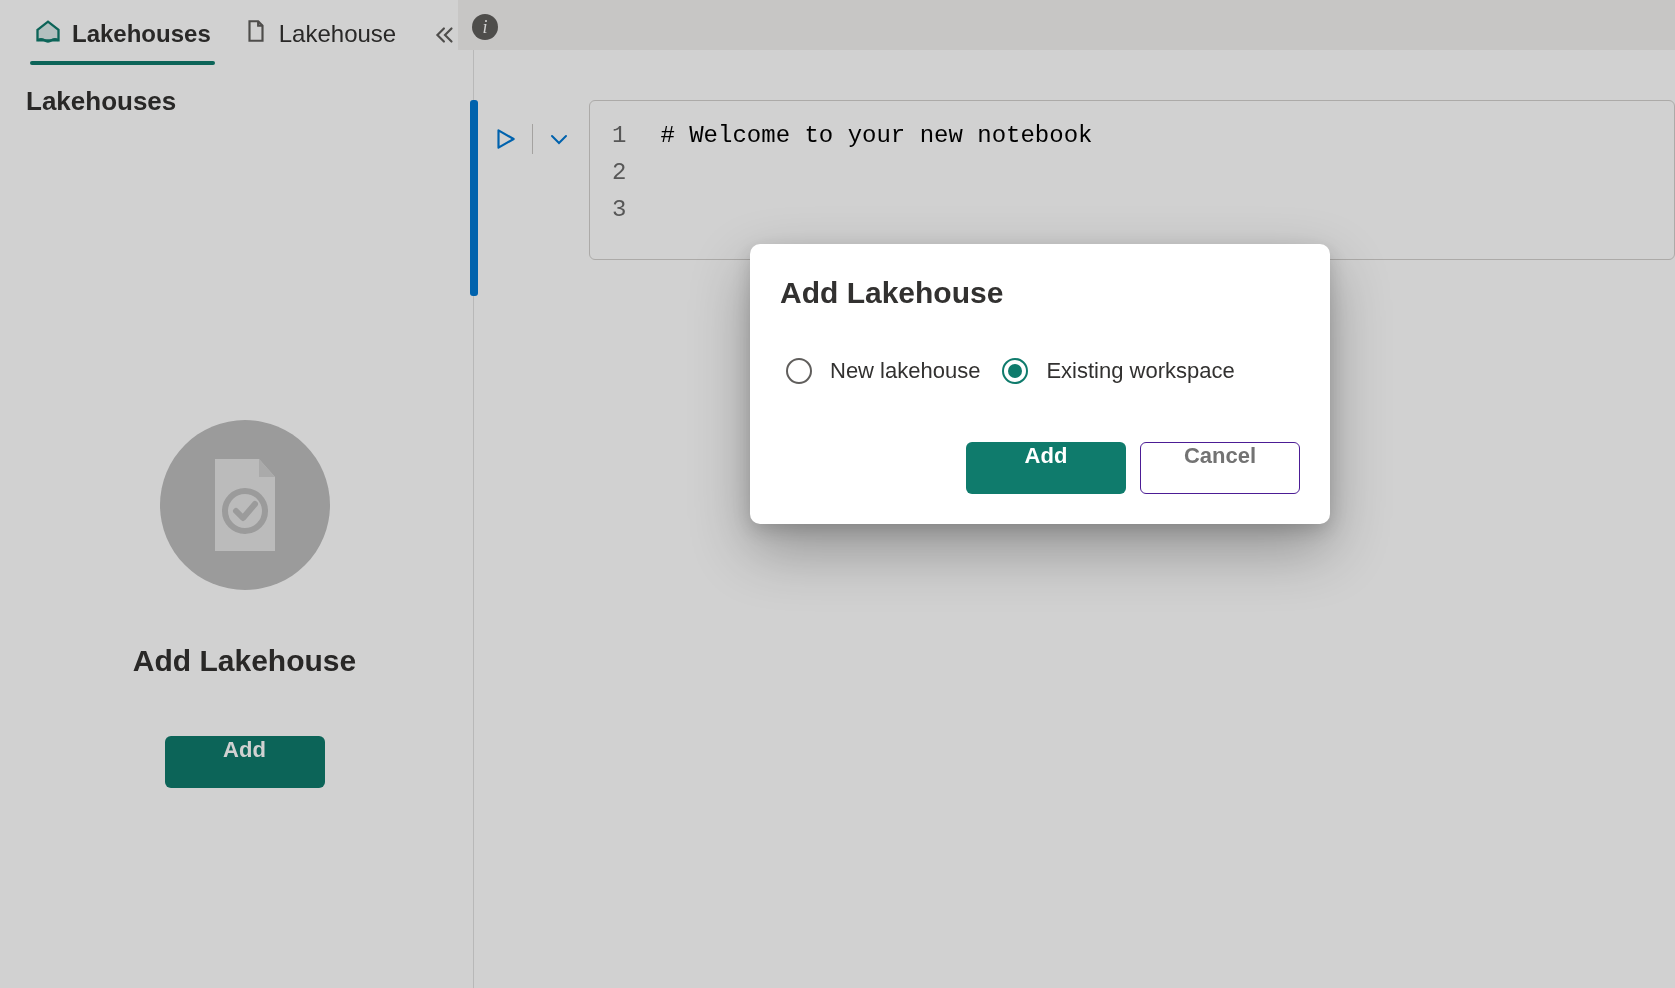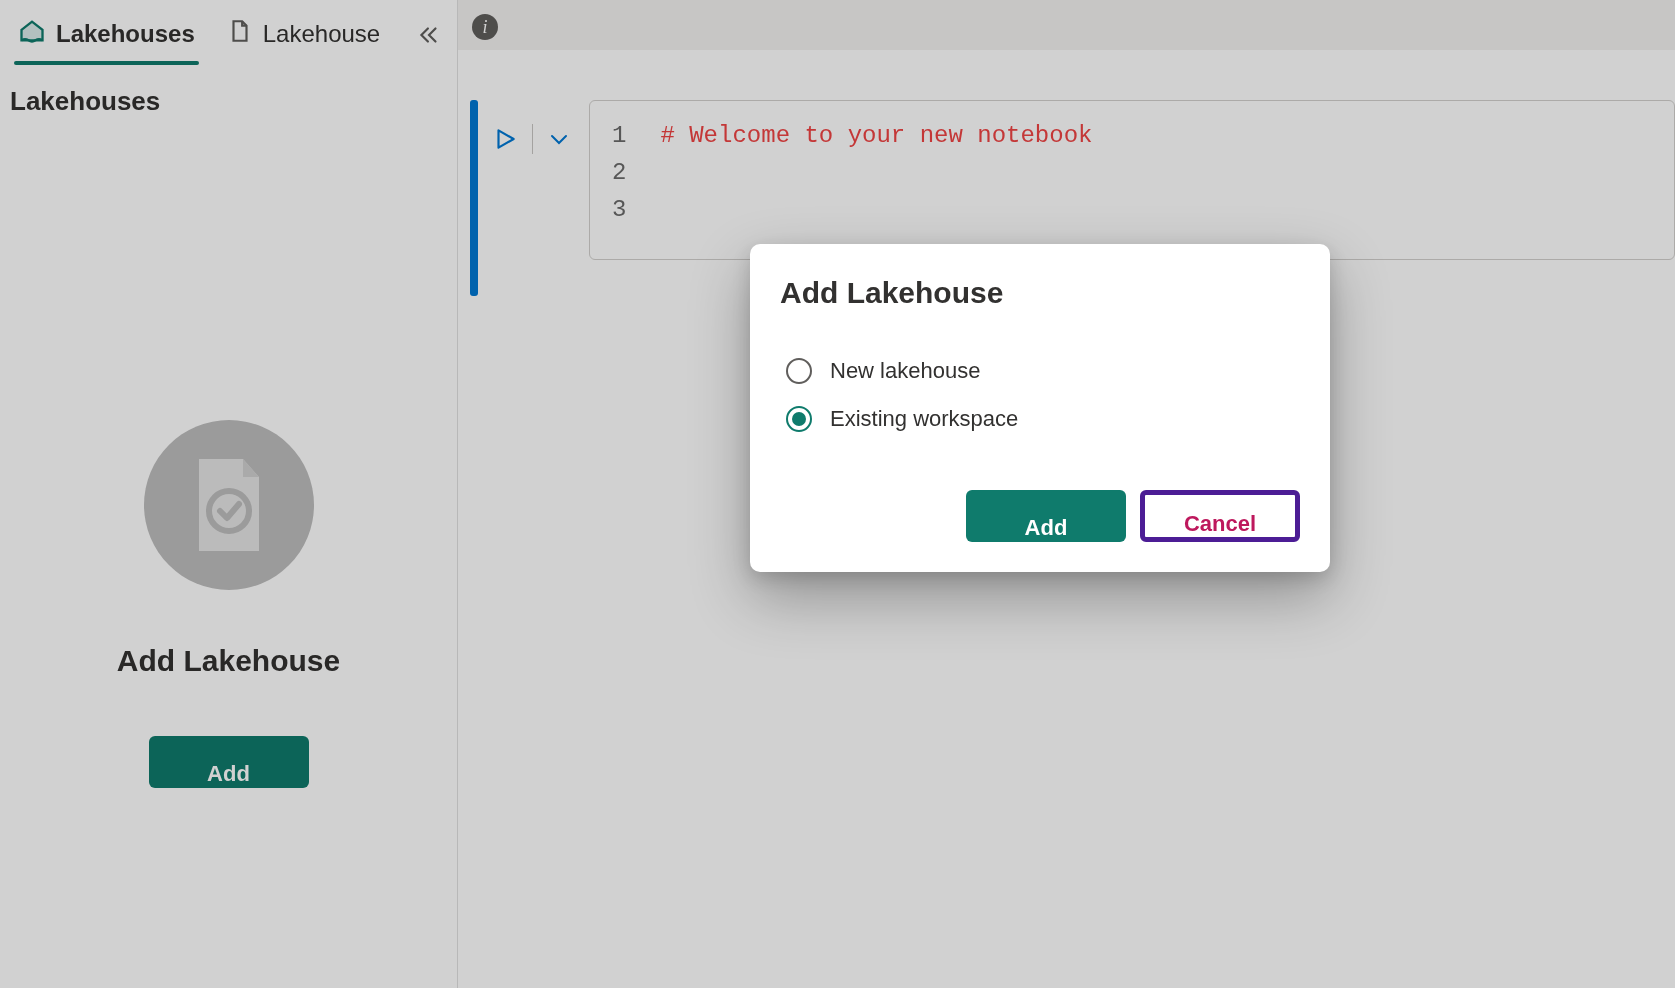--- a/index.html
+++ b/index.html
@@ -21,21 +21,21 @@
     .overlay {
       position: absolute;
       inset: 0;
       background: rgba(0,0,0,0.18);
       z-index: 50;
       pointer-events: none;
     }
 
     .sidebar {
       position: absolute;
-      left: 0;
+      left: 16px;
       top: 0;
       width: 458px;
       height: 100%;
       border-right: 1px solid #e1e1e1;
       background: #fff;
     }
 
     .tabs {
       display: flex;
       align-items: center;
@@ -104,40 +104,40 @@
 
     .empty-title {
       margin-top: 54px;
       font-size: 30px;
       font-weight: 600;
       color: #323130;
     }
 
     .btn {
       display: inline-flex;
-      align-items: flex-end;
+      align-items: flex-start;
       justify-content: center;
       font-size: 22px;
       font-weight: 600;
       height: 52px;
       padding: 0 28px;
       border-radius: 6px;
       cursor: pointer;
       border: 1px solid transparent;
     }
 
     .btn-primary {
       background: #0f7b6c;
       color: #fff;
     }
 
     .btn-secondary {
       background: #fff;
-      color: #be185d;
-      border: 5px solid #4c1d95;
+      color: #737373;
+      border: 1px solid #4c1d95;
     }
 
     .sidebar-add {
       margin-top: 58px;
       width: 160px;
     }
 
     .main {
       position: absolute;
       left: 458px;
@@ -223,21 +223,21 @@
       text-align: right;
       padding-right: 34px;
       user-select: none;
     }
 
     .gutter div, .codecol div {
       height: 37px;
     }
 
     .codecol {
-      color: #ef4444;
+      color: #000000;
     }
 
     
     .dialog {
       position: absolute;
       top: 244px;
       left: 750px;
       width: 580px;
       background: #fff;
       border-radius: 10px;
@@ -247,21 +247,21 @@
     }
 
     .dialog-title {
       font-size: 30px;
       font-weight: 600;
       margin-bottom: 48px;
     }
 
     .radio-group {
       display: flex;
-      flex-direction: column;
+      flex-direction: row;
       gap: 22px;
       margin-bottom: 58px;
       padding-left: 6px;
     }
 
     .radio-row {
       display: flex;
       align-items: center;
       gap: 18px;
       font-size: 22px;

